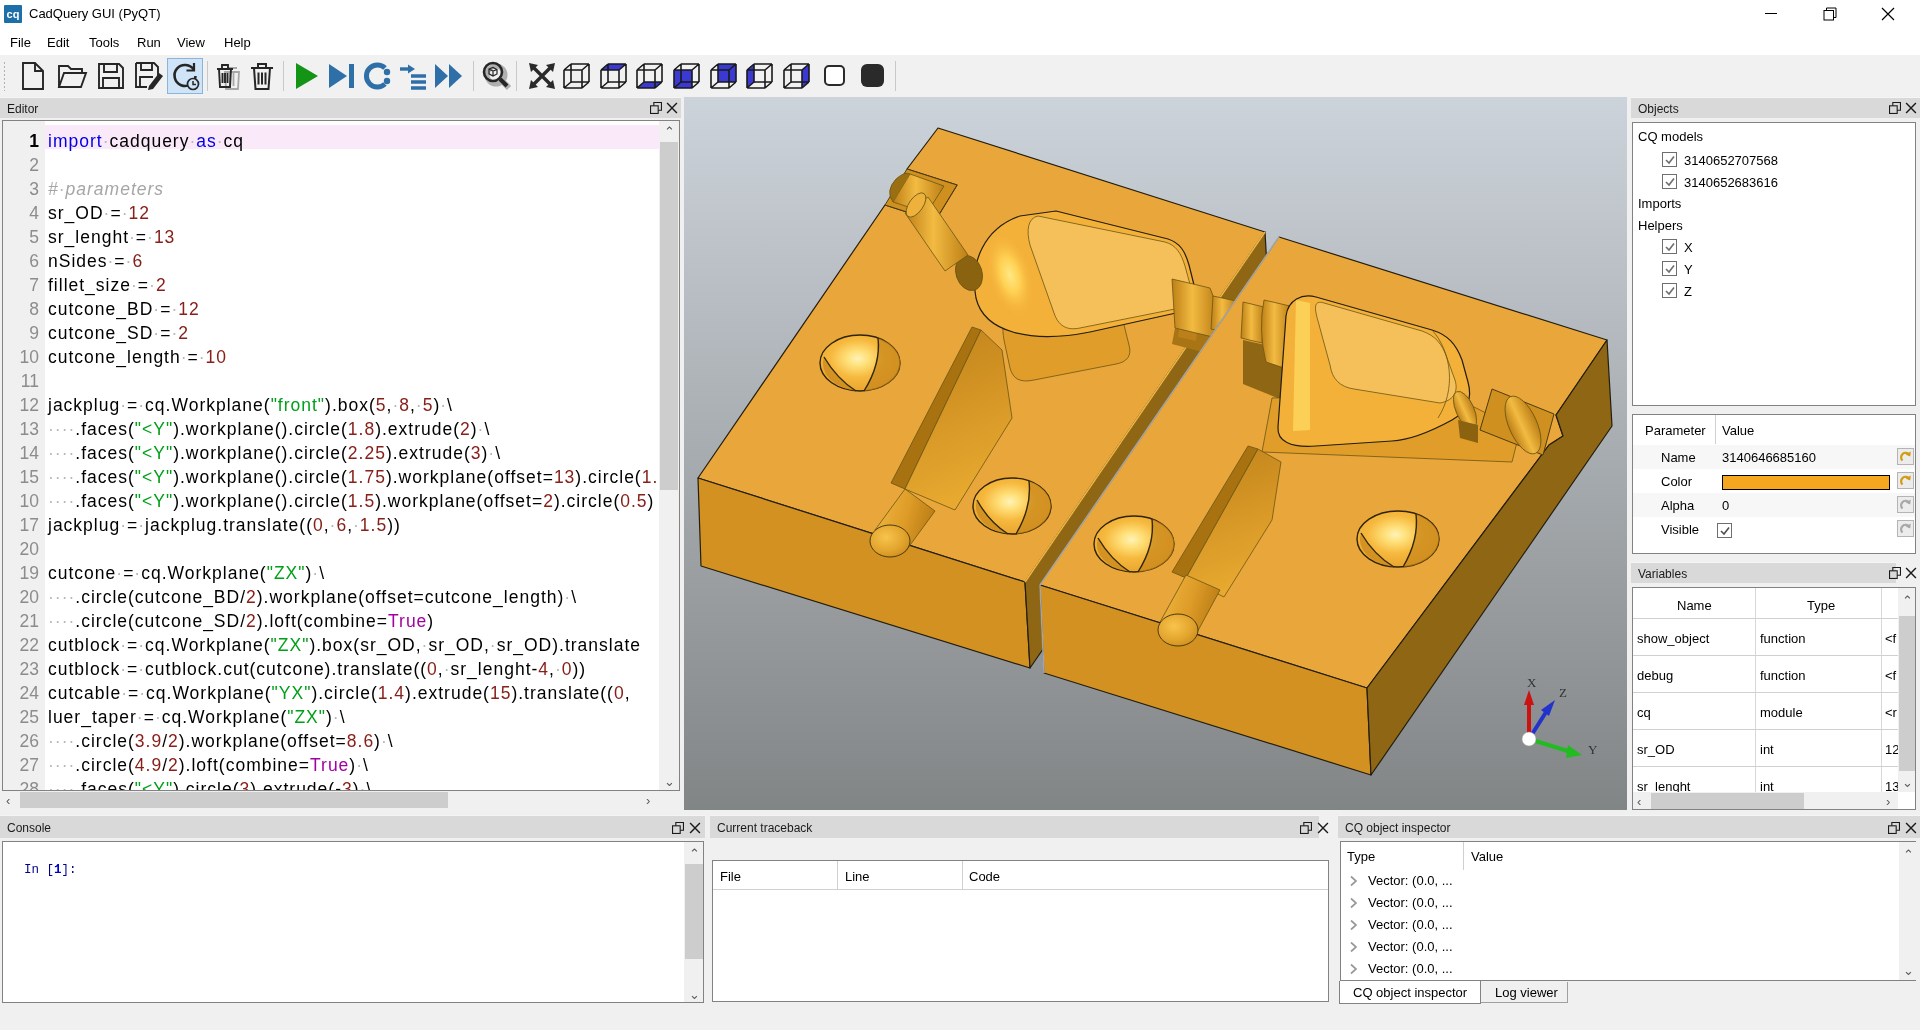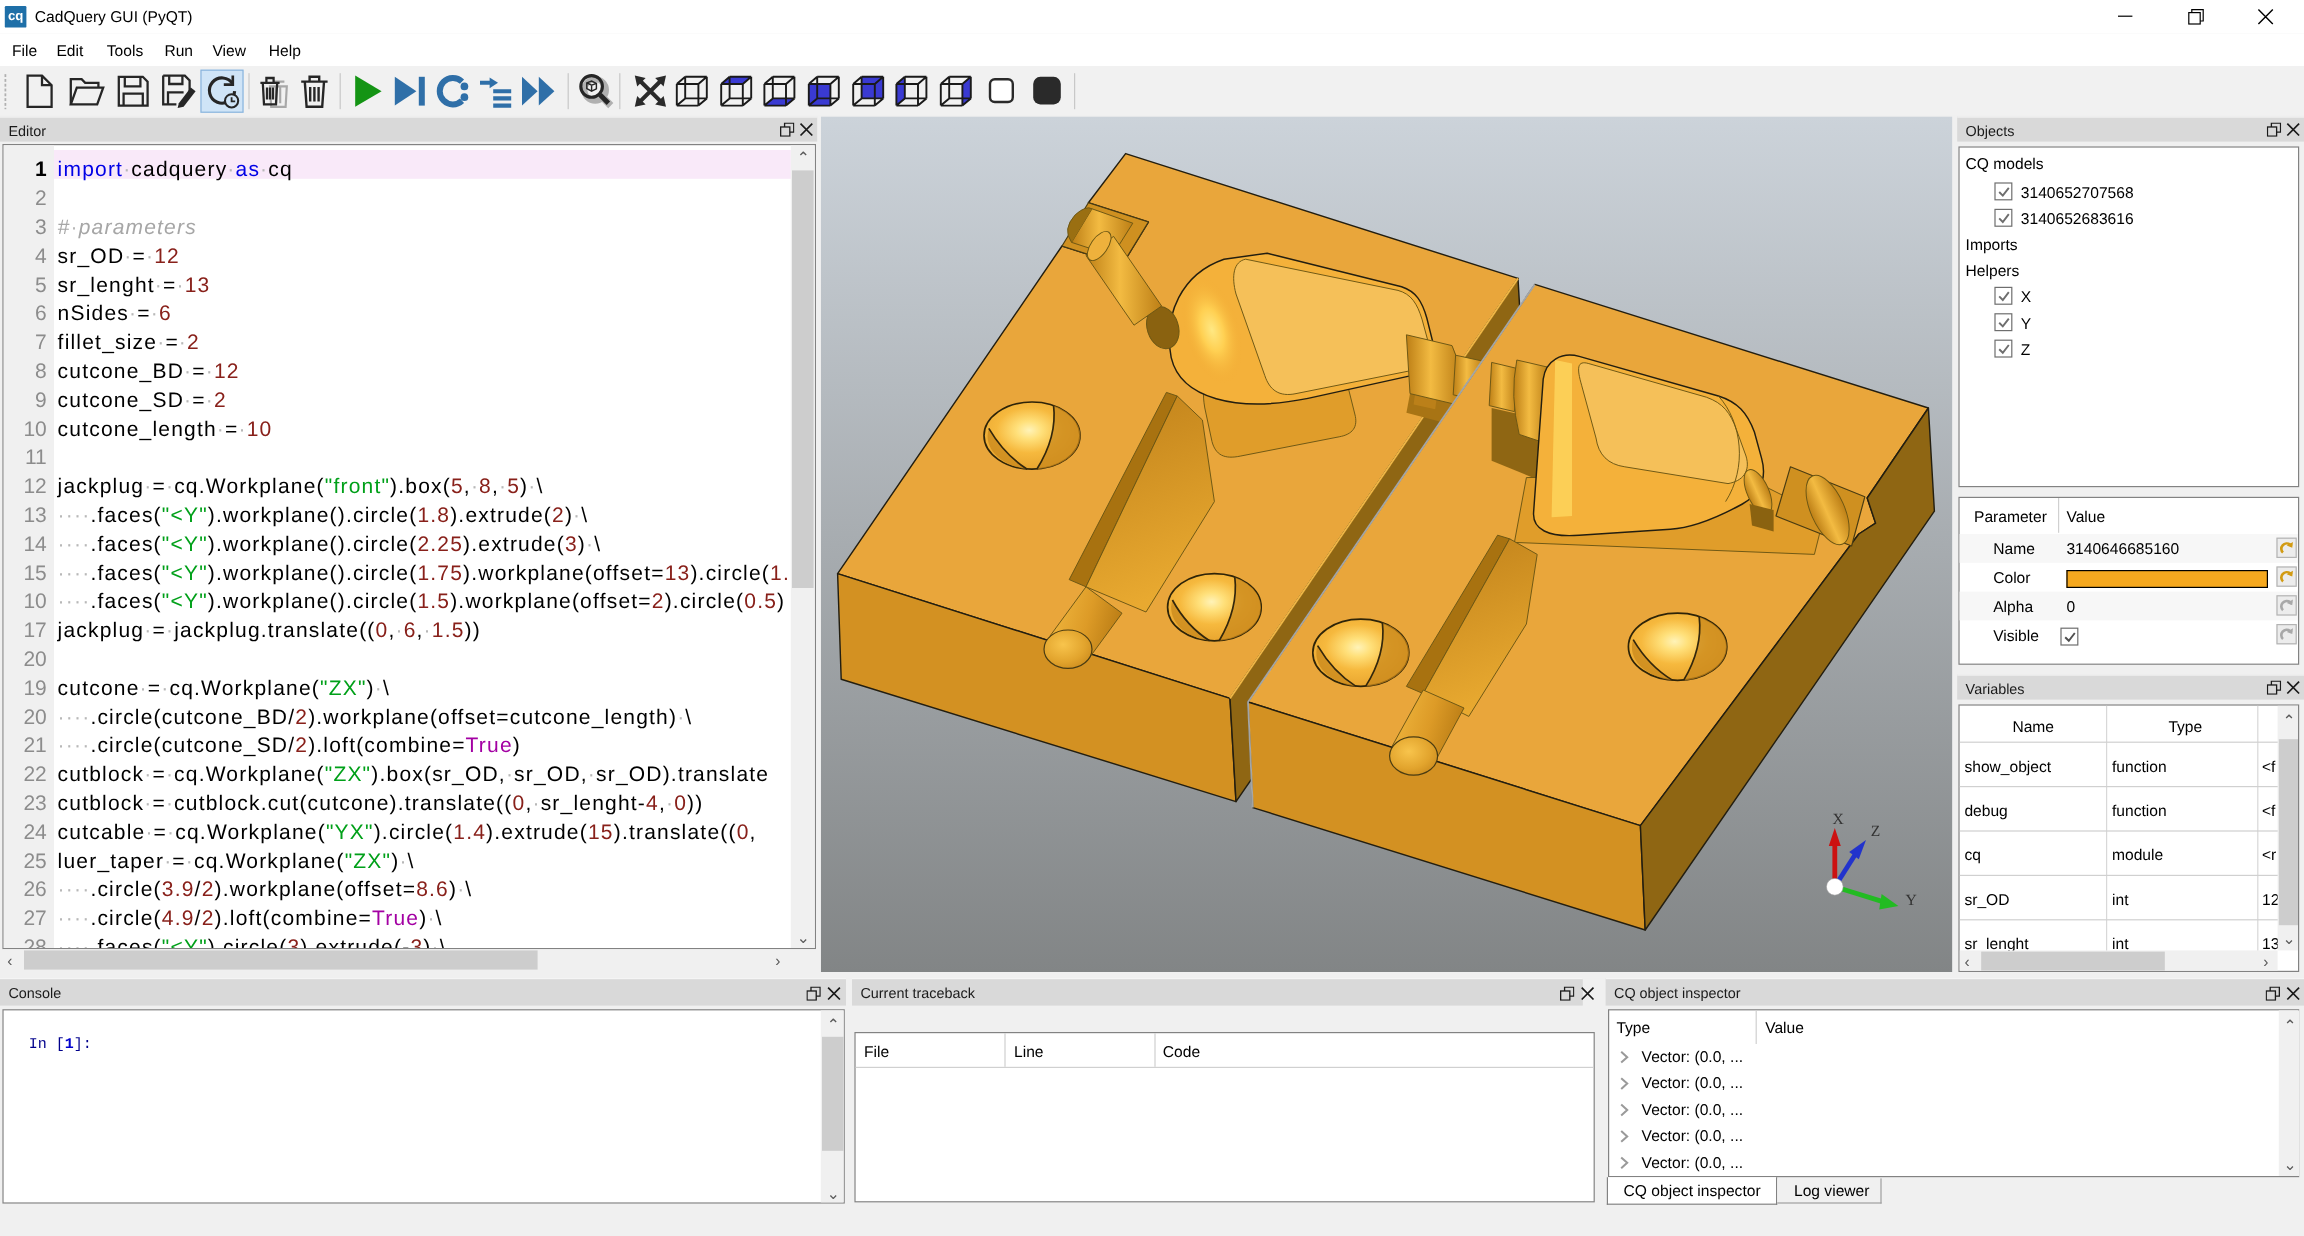--- a/index.html
+++ b/index.html
@@ -486,21 +486,21 @@
       </svg>
     </div>
  <div class="undo abs" style="left:264px;top:105px;">
       <svg width="15" height="15" viewBox="0 0 15 15">
         <path d="M4.5 11.5 C2.8 10 2.6 7.2 4.2 5.4 C5.8 3.6 8.6 3.4 10.4 4.8 L11.6 6" fill="none" stroke="#a8a8a8" stroke-width="2.2"></path>
         <path d="M12.8 2.6 L12.2 7.4 L7.6 5.6 Z" fill="#a8a8a8"></path>
       </svg>
     </div>
 </div>
 
-<div class="abs dock-title" style="left:1631px;top:562px;width:289px;height:21px;">
+<div class="abs dock-title" style="left:1631px;top:562px;width:265px;height:21px;">
     <span class="t">Variables</span>
 <svg class="dti" style="left:258px" width="11" height="11" viewBox="0 0 11 11" fill="none" stroke="#1a1a1a">
       <rect x="0.5" y="3.5" width="7" height="7"></rect>
       <path d="M3.5 3.5 V0.5 H10.5 V7.5 H7.5"></path>
     </svg>
 <svg class="dti" style="left:274px" width="11" height="11" viewBox="0 0 11 11" stroke="#1a1a1a" stroke-width="1.3">
       <path d="M1 1 L10 10 M10 1 L1 10"></path>
     </svg>
 </div>
 <div class="abs wbox" style="left:1632px;top:587px;width:284px;height:223px;overflow:hidden;" id="vartable">

